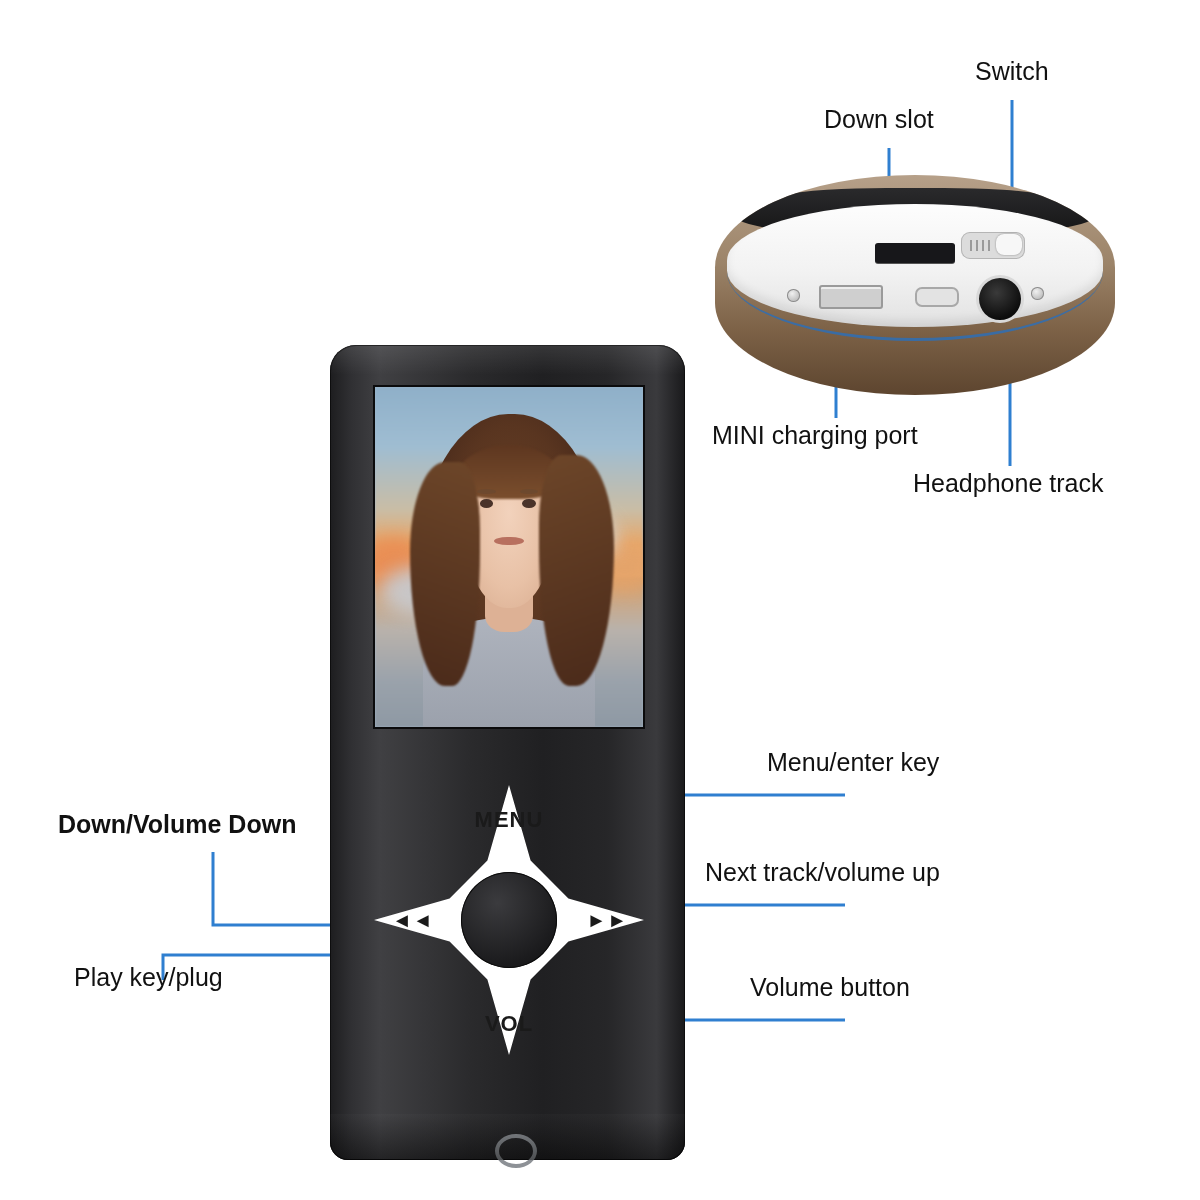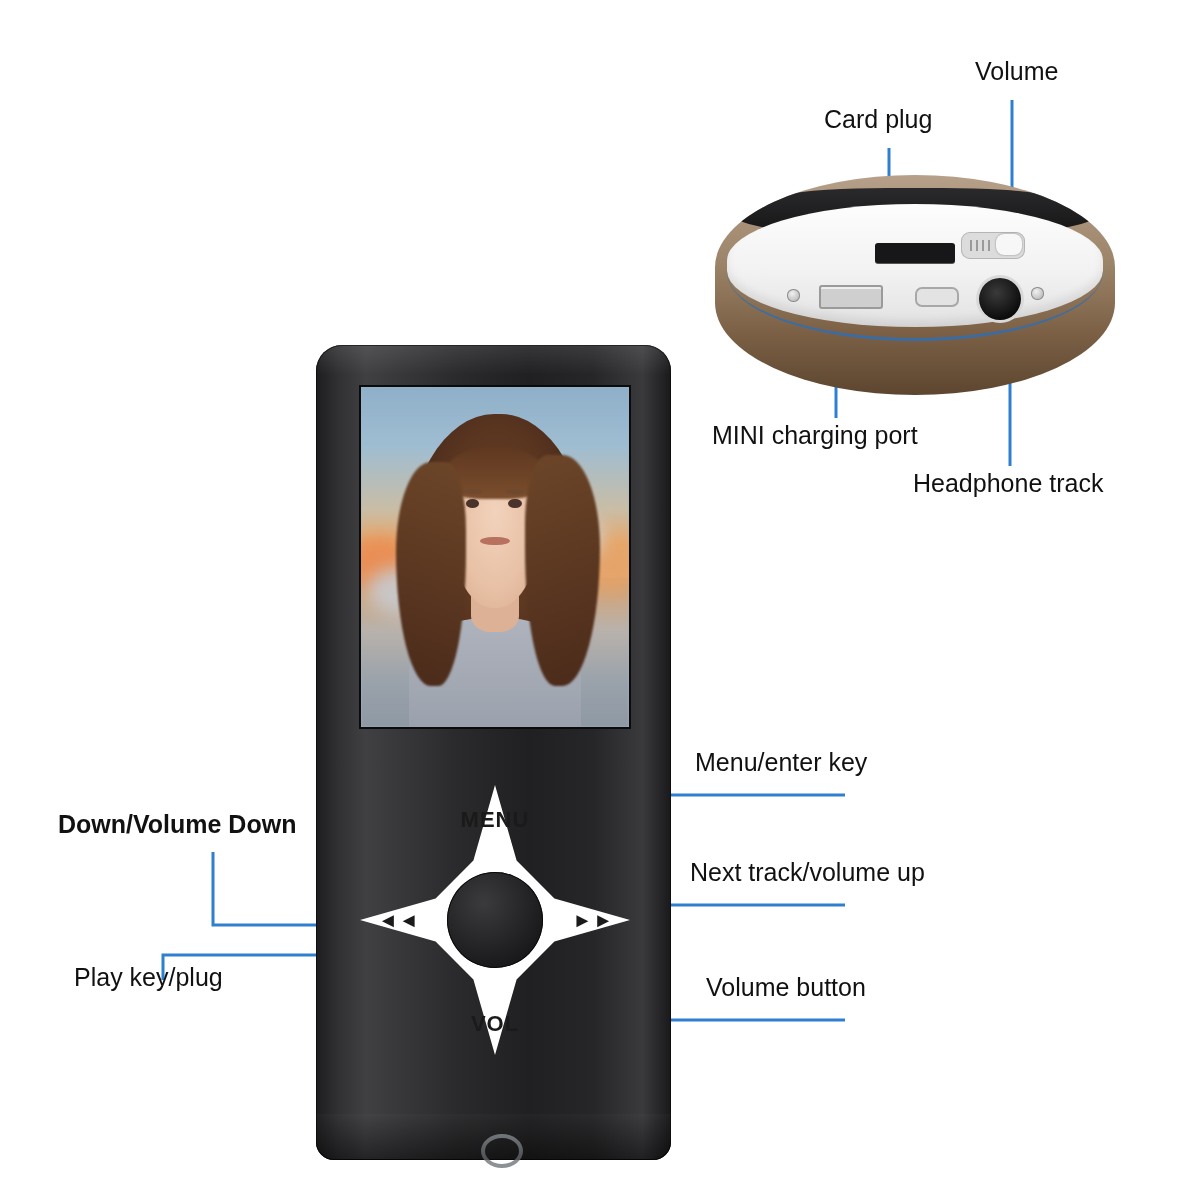--- a/index.html
+++ b/index.html
@@ -19,21 +19,21 @@
     line-height:1.1;
   }
   svg.lines{
     position:absolute;left:0;top:0;width:1200px;height:1200px;
     pointer-events:none;
   }
 
   
   #player{
     position:absolute;
-    left:316px;top:345px;
+    left:330px;top:345px;
     width:355px;height:815px;
     border-radius:26px 26px 18px 18px;
     background:
       linear-gradient(90deg,
         #1d1d1f 0%, #303033 6%, #404043 14%,
         #2a2a2c 40%, #202022 60%, #262628 78%,
         #3a3a3d 92%, #19191b 100%);
     box-shadow:inset 0 0 0 1px #0d0d0e;
   }
   #player:after{
@@ -308,21 +308,21 @@
     <div class="w-label w-menu">MENU</div>
     <div class="w-label w-vol">VOL</div>
     <div class="w-label w-prev">◄◄</div>
     <div class="w-label w-next">►►</div>
     <div class="center-btn"></div>
   </div>
 
   <div class="loop"></div>
 </div>
 
-<div class="label" style="left:975px;top:58px;">Volume</div>
-<div class="label" style="left:824px;top:106px;">Card plug</div>
+<div class="label" style="left:975px;top:58px;">Switch</div>
+<div class="label" style="left:824px;top:106px;">Down slot</div>
 <div class="label" style="left:712px;top:422px;">MINI charging port</div>
 <div class="label" style="left:913px;top:470px;">Headphone track</div>
-<div class="label" style="left:695px;top:749px;">Menu/enter key</div>
-<div class="label" style="left:690px;top:859px;">Next track/volume up</div>
-<div class="label" style="left:706px;top:974px;">Volume button</div>
+<div class="label" style="left:767px;top:749px;">Menu/enter key</div>
+<div class="label" style="left:705px;top:859px;">Next track/volume up</div>
+<div class="label" style="left:750px;top:974px;">Volume button</div>
 <div class="label" style="left:58px;top:811px;font-weight:bold;">Down/Volume Down</div>
 <div class="label" style="left:74px;top:964px;">Play key/plug</div>
 
 </body></html>

